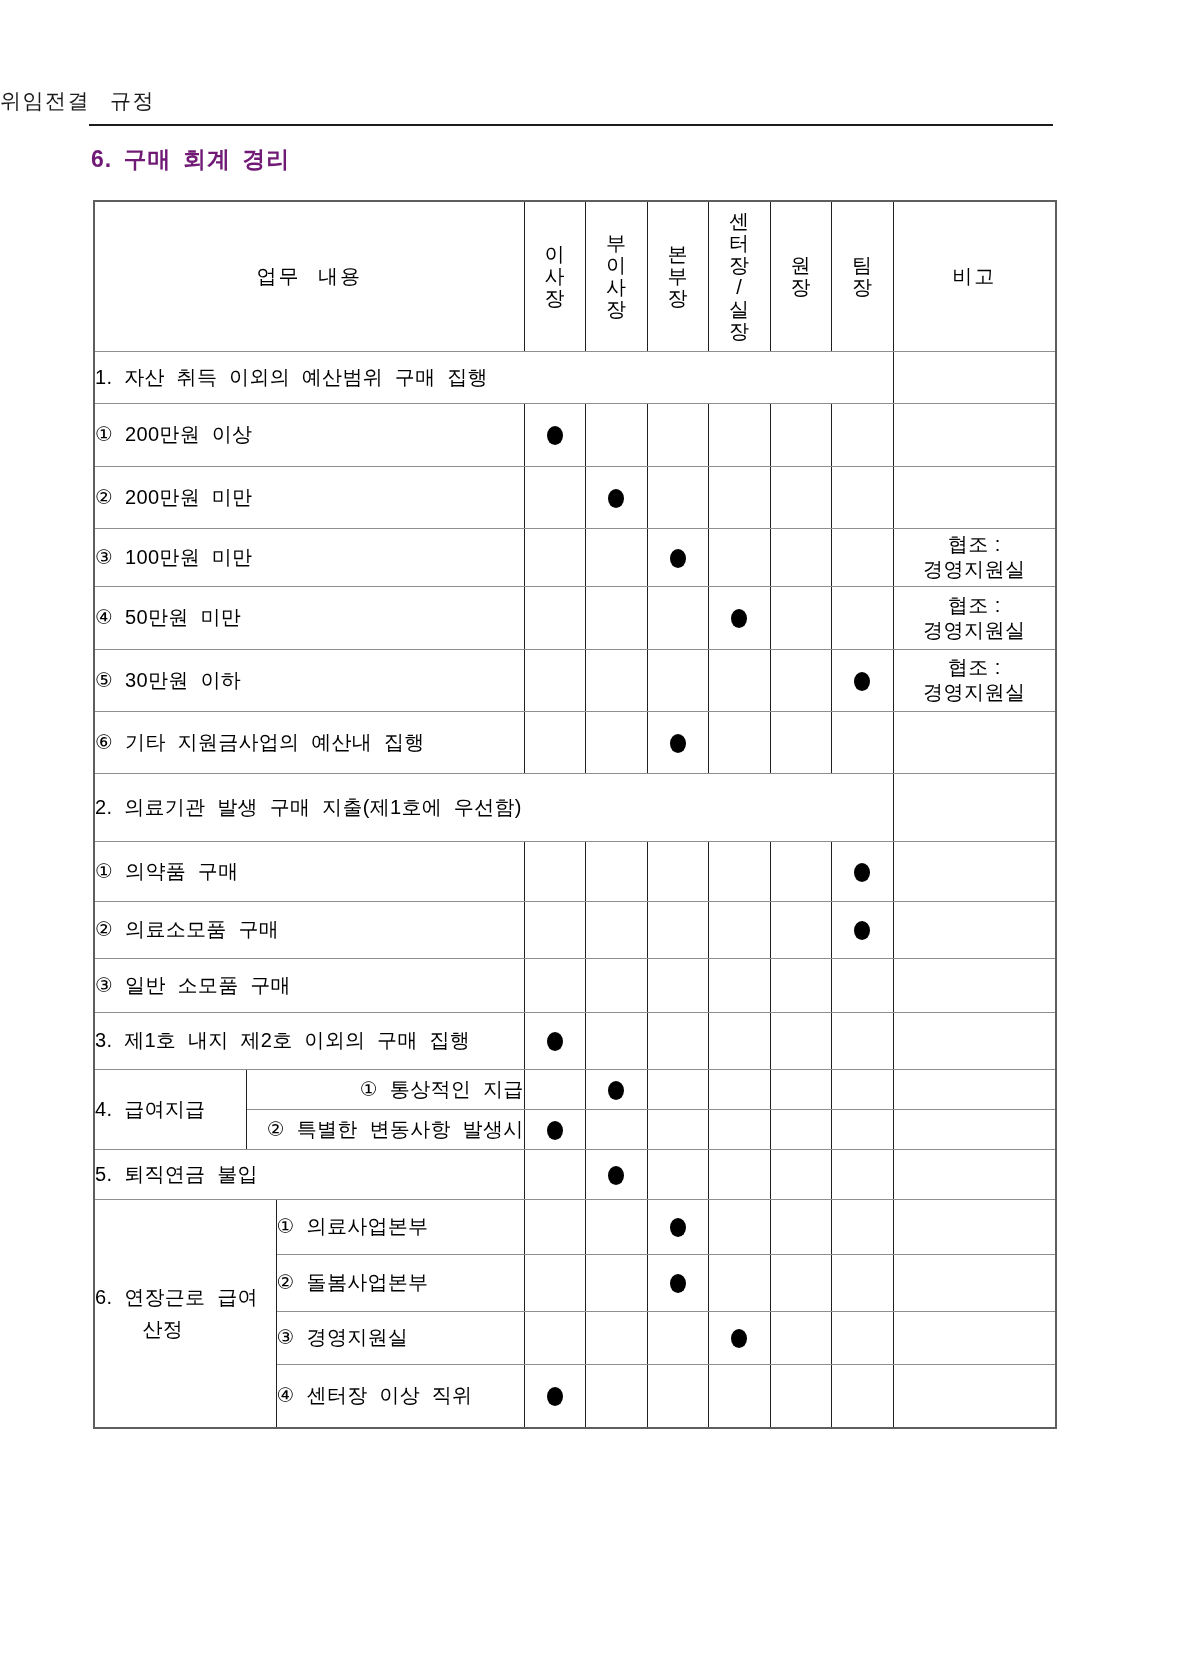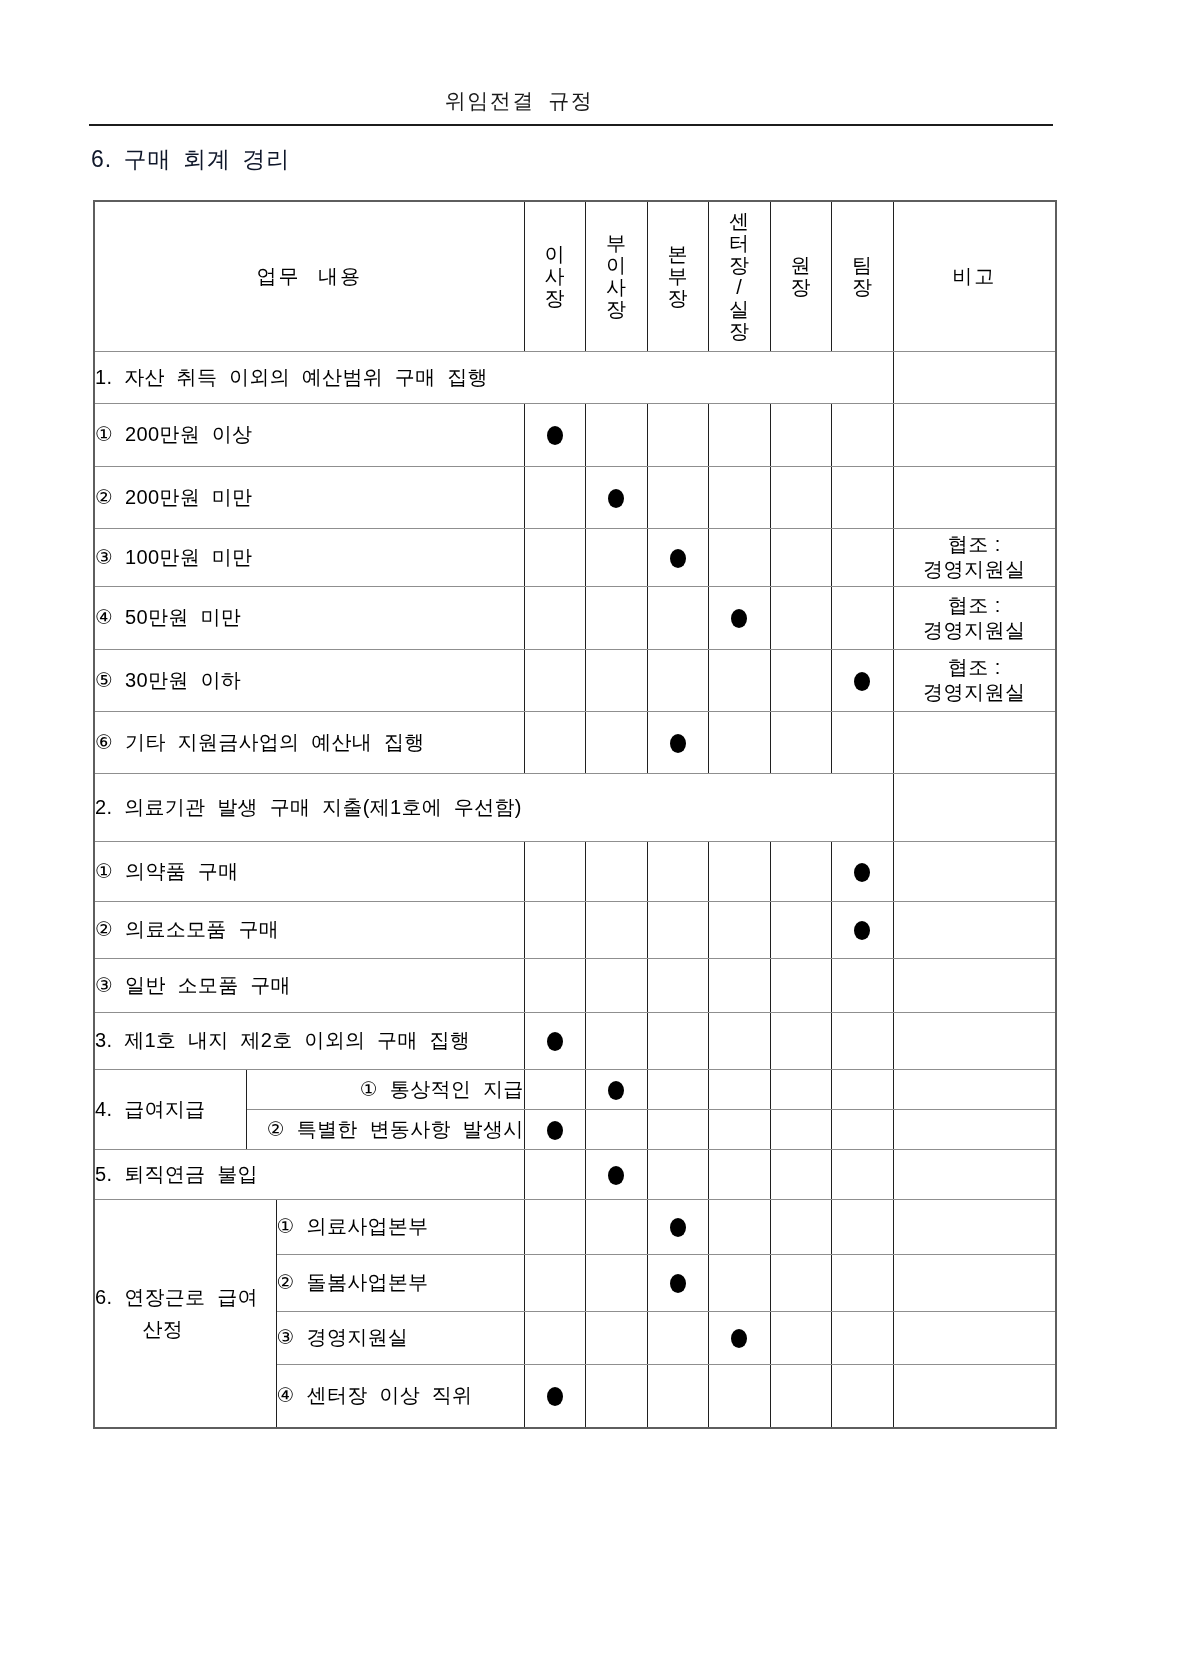--- a/index.html
+++ b/index.html
@@ -2,28 +2,28 @@
 <html><head>
 <meta charset="utf-8">
 <style>
   html,body{margin:0;padding:0;background:#ffffff;}
   .page{
     position:relative;width:1192px;height:1680px;background:#ffffff;
     font-family:"Liberation Sans","DejaVu Sans",sans-serif;color:#000;
     overflow:hidden;
   }
   .doc-header{
-    position:absolute;top:87px;left:0;width:1038px;text-align:center;
-    font-family:Liberation Sans, sans-serif;
+    position:absolute;top:87px;left:0;width:1038px;text-align:left;
+    font-family:Liberation Mono, monospace;
     font-size:21px;letter-spacing:1.5px;word-spacing:6px;color:#1a1a1a;
   }
   .rule{position:absolute;left:89px;top:124px;width:964px;height:2px;background:#1c1c1c;}
   .title{
     position:absolute;left:91px;top:144px;margin:0;
-    font-size:23px;font-weight:400;letter-spacing:1px;word-spacing:4px;color:#0f172a;
+    font-size:23px;font-weight:700;letter-spacing:1px;word-spacing:4px;color:#701a75;
   }
   table.matrix{
     position:absolute;left:93px;top:200px;width:962px;
     border-collapse:collapse;table-layout:fixed;
     border:2px solid #5e5e5e;
   }
   table.matrix td, table.matrix th{
     padding:0;vertical-align:middle;font-size:20px;font-weight:400;
     border-left:1px solid #202020;border-right:1px solid #202020;
     border-top:1px solid #8f8f8f;border-bottom:1px solid #8f8f8f;

